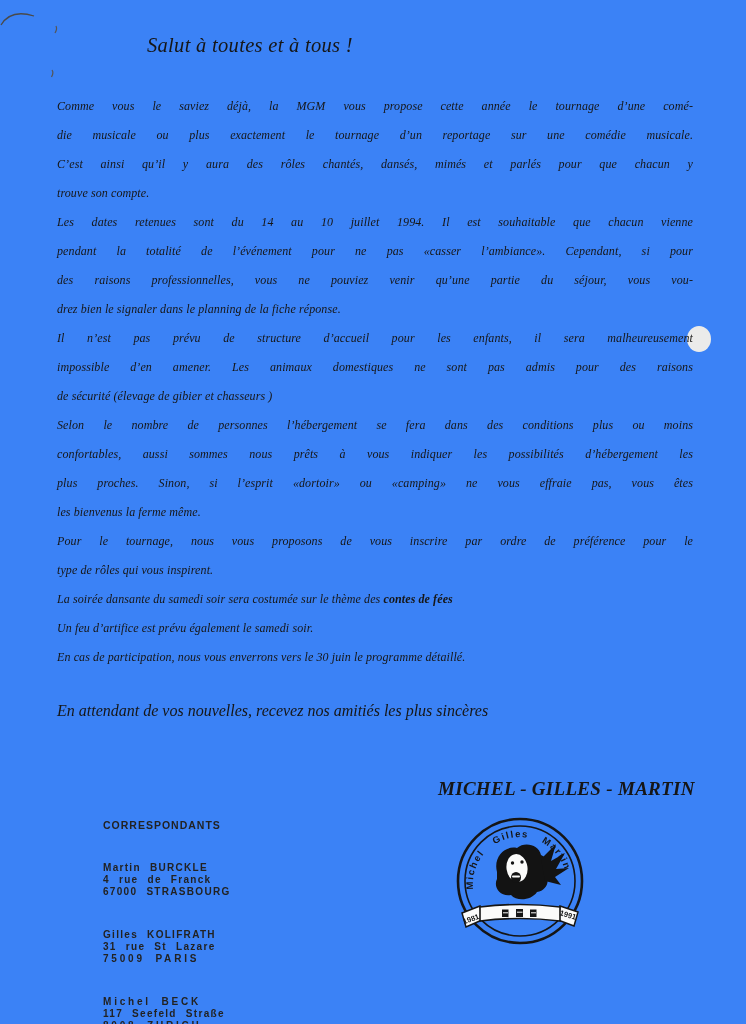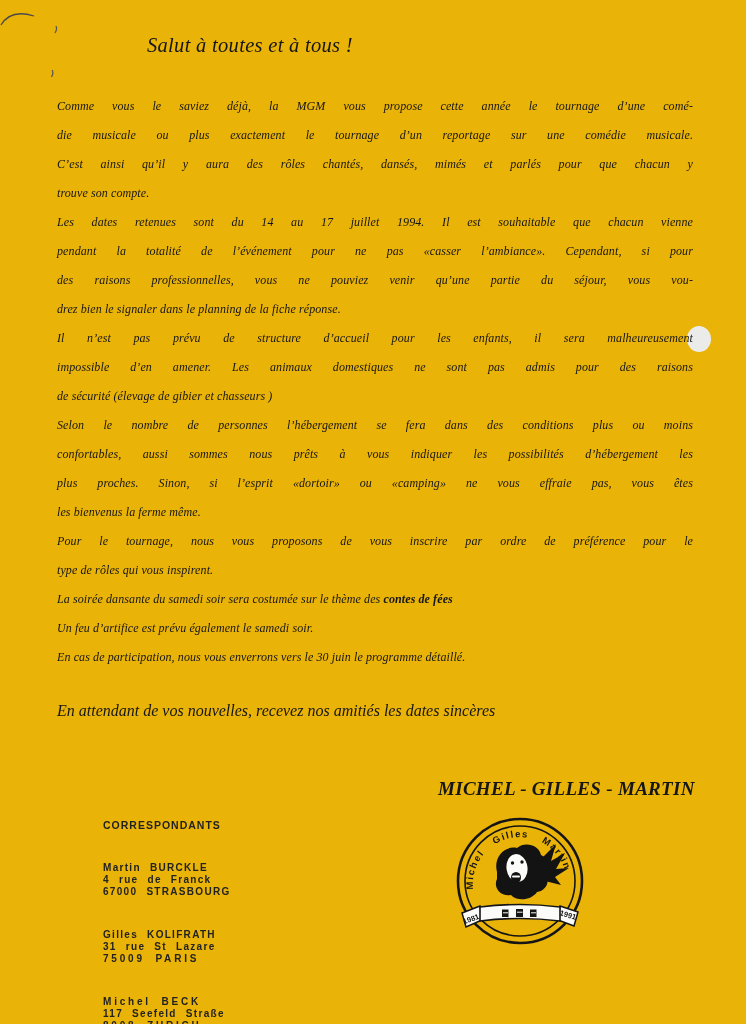--- a/index.html
+++ b/index.html
@@ -1,18 +1,18 @@
 <!DOCTYPE html>
 <html><head>
 <meta charset="utf-8">
 <style>
   html,body{margin:0;padding:0;background:#e8e8e8;}
   .page{
     position:relative;width:746px;height:1024px;margin:0 auto;
-    background:#eab308;color:#161616;overflow:hidden;
+    background:#3b82f6;color:#161616;overflow:hidden;
     font-family:"Liberation Serif",serif;
   }
   .artifacts{position:absolute;left:0;top:0;z-index:0;}
   .title{
     position:absolute;left:147px;top:34px;z-index:2;
     font-size:20.5px;font-style:italic;letter-spacing:.3px;white-space:nowrap;
   }
   .letter-body{
     position:absolute;left:57px;top:92px;width:636px;z-index:2;
     font-style:italic;font-size:12px;letter-spacing:.1px;
@@ -51,39 +51,39 @@
     <path d="M52,70 q2,2.5 -0.5,7" stroke="#555" stroke-width="1.2" fill="none"></path>
   </svg>
 
   <div class="title">Salut à toutes et à tous !</div>
 
   <div class="letter-body">
       <div class="line just"><span>Comme vous le saviez déjà, la MGM vous propose cette année le tournage d’une comé-</span></div>
       <div class="line just"><span>die musicale ou plus exactement le tournage d’un reportage sur une comédie musicale.</span></div>
       <div class="line just"><span>C’est ainsi qu’il y aura des rôles chantés, dansés, mimés et parlés pour que chacun y</span></div>
       <div class="line"><span>trouve son compte.</span></div>
-      <div class="line just"><span>Les dates retenues sont du 14 au 17 juillet 1994. Il est souhaitable que chacun vienne</span></div>
+      <div class="line just"><span>Les dates retenues sont du 14 au 10 juillet 1994. Il est souhaitable que chacun vienne</span></div>
       <div class="line just"><span>pendant la totalité de l’événement pour ne pas «casser l’ambiance». Cependant, si pour</span></div>
       <div class="line just"><span>des raisons professionnelles, vous ne pouviez venir qu’une partie du séjour, vous vou-</span></div>
       <div class="line"><span>drez bien le signaler dans le planning de la fiche réponse.</span></div>
       <div class="line just"><span>Il n’est pas prévu de structure d’accueil pour les enfants, il sera malheureusement</span></div>
       <div class="line just"><span>impossible d’en amener. Les animaux domestiques ne sont pas admis pour des raisons</span></div>
       <div class="line"><span>de sécurité (élevage de gibier et chasseurs )</span></div>
       <div class="line just"><span>Selon le nombre de personnes l’hébergement se fera dans des conditions plus ou moins</span></div>
       <div class="line just"><span>confortables, aussi sommes nous prêts à vous indiquer les possibilités d’hébergement les</span></div>
       <div class="line just"><span>plus proches. Sinon, si l’esprit «dortoir» ou «camping» ne vous effraie pas, vous êtes</span></div>
       <div class="line"><span>les bienvenus la ferme même.</span></div>
       <div class="line just"><span>Pour le tournage, nous vous proposons de vous inscrire par ordre de préférence pour le</span></div>
       <div class="line"><span>type de rôles qui vous inspirent.</span></div>
       <div class="line"><span>La soirée dansante du samedi soir sera costumée sur le thème des </span><span class="b">contes de fées</span></div>
       <div class="line"><span>Un feu d’artifice est prévu également le samedi soir.</span></div>
       <div class="line"><span>En cas de participation, nous vous enverrons vers le 30 juin le programme détaillé.</span></div>
     </div>
 
-  <div class="closing">En attendant de vos nouvelles, recevez nos amitiés les dates sincères</div>
+  <div class="closing">En attendant de vos nouvelles, recevez nos amitiés les plus sincères</div>
 
   <div class="signature">MICHEL - GILLES - MARTIN</div>
 
   <div class="corr">
     <div class="heading">CORRESPONDANTS</div>
     <div>
         <div class="block">
           <div class="cline">Martin BURCKLE</div>
           <div class="cline">4 rue de Franck</div>
           <div class="cline">67000 STRASBOURG</div>

